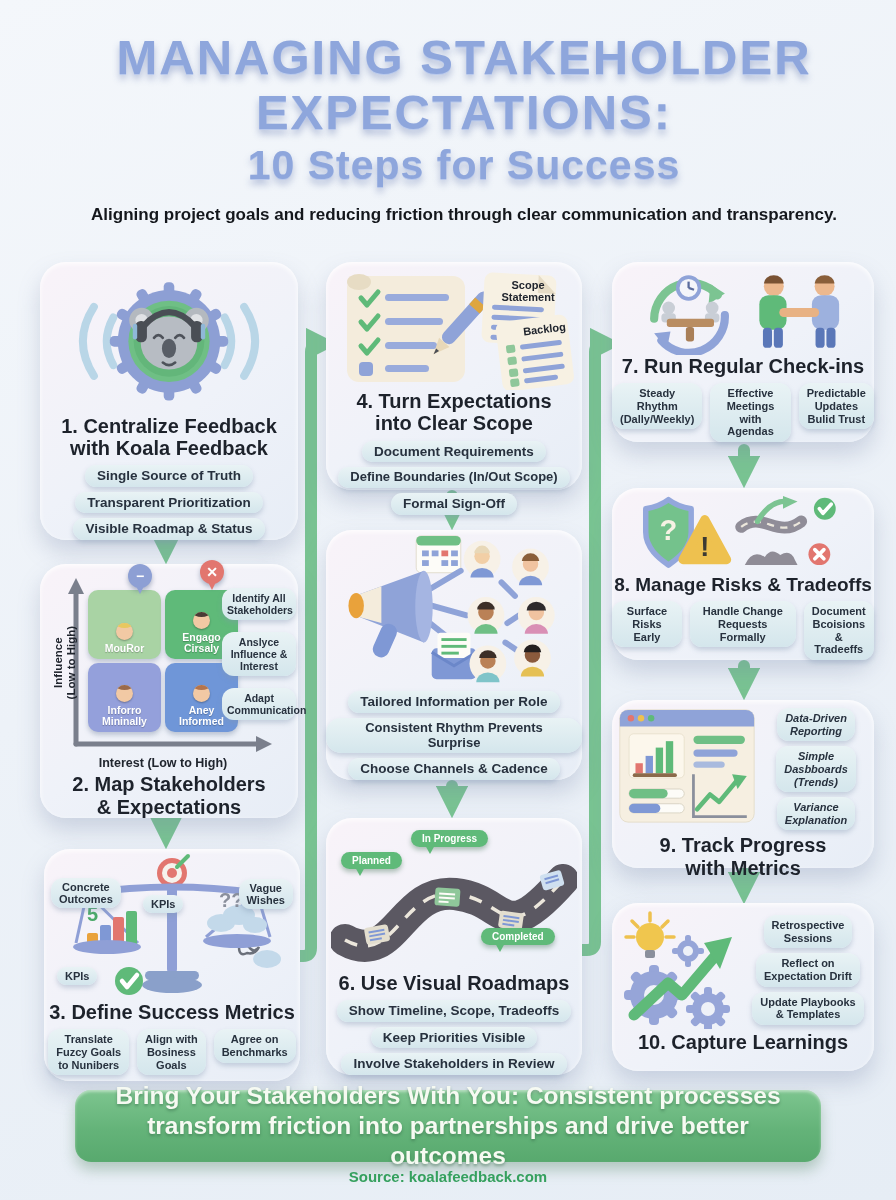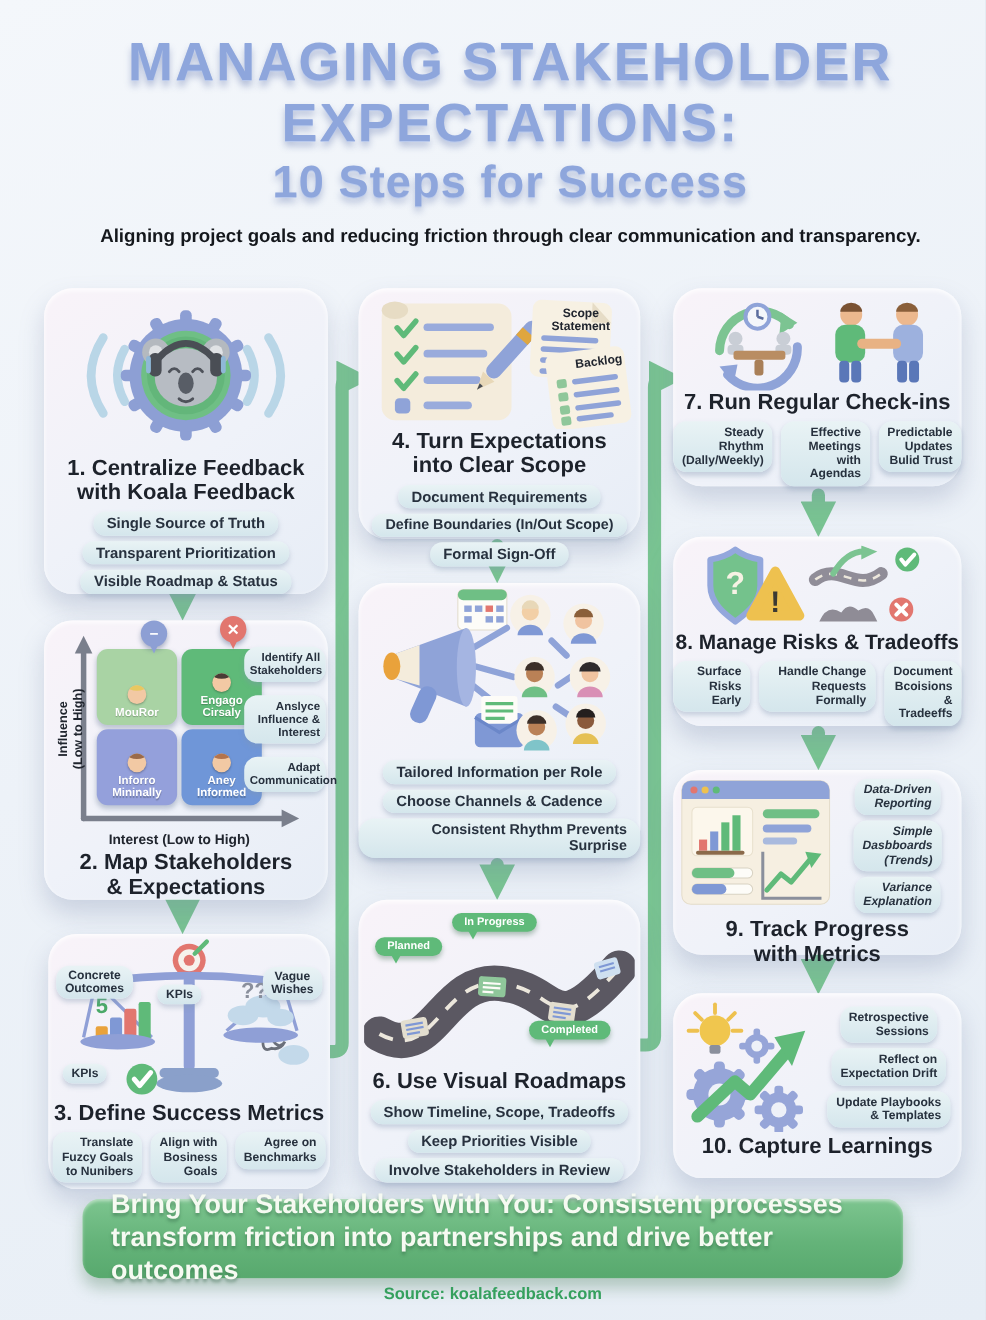--- a/index.html
+++ b/index.html
@@ -17,21 +17,21 @@
   .card{position:absolute;border-radius:26px;box-sizing:border-box;
         background:linear-gradient(145deg,#f9f3f9 0%,#eff2f9 55%,#e7edf6 100%);
         box-shadow:0 12px 22px rgba(115,130,165,.28),inset 0 2px 5px rgba(255,255,255,.9);
         z-index:2;display:flex;flex-direction:column;align-items:center;}
   .card-title{font-weight:bold;color:#1d222b;font-size:20px;line-height:1.12;
         text-align:center;white-space:pre-line;}
   .pills{display:flex;flex-direction:column;align-items:center;gap:5px;margin-top:6px;}
   .pill{background:linear-gradient(180deg,#e9f3f5,#d4e6ec);border-radius:15px;
         padding:3px 12px;font-size:13.5px;font-weight:bold;color:#27313e;
         box-shadow:0 3px 5px rgba(130,150,175,.38);white-space:pre-line;
-        text-align:right;line-height:1.15;}
+        text-align:center;line-height:1.15;}
   .pill-row{display:flex;flex-direction:row;gap:8px;align-items:flex-start;
         justify-content:center;margin-top:6px;}
   .mini .pill{font-size:11px;padding:4px 8px;border-radius:12px;}
   .icon-wrap{position:relative;}
   
   .float-label,.doc-label{position:absolute;background:linear-gradient(180deg,#e9f3f5,#d3e5ec);
         border-radius:12px;padding:3px 8px;font-size:11px;font-weight:bold;color:#27313e;
         box-shadow:0 3px 5px rgba(130,150,175,.38);white-space:pre-line;text-align:center;
         line-height:1.1;z-index:3;}
   .doc-label{background:none;box-shadow:none;color:#20252e;font-size:11px;}
@@ -66,21 +66,21 @@
   
   .badge{position:absolute;background:#5fba79;color:#fff;font-weight:bold;font-size:10px;
         border-radius:10px;padding:3px 11px;box-shadow:0 3px 5px rgba(60,110,80,.4);z-index:3;}
   .badge::after{content:"";position:absolute;bottom:-7px;left:14px;border-left:5px solid transparent;
         border-right:5px solid transparent;border-top:9px solid #5fba79;}
   
   #banner{position:absolute;left:75px;top:1090px;width:746px;height:72px;border-radius:16px;
         background:linear-gradient(180deg,#7dc58f 0%,#64b379 55%,#58a96e 100%);
         box-shadow:0 8px 14px rgba(95,140,110,.4),inset 0 2px 3px rgba(255,255,255,.45);
         display:flex;align-items:center;justify-content:center;z-index:2;}
-  #banner div{color:#f6faf2;font-size:24.5px;font-weight:bold;text-align:left;line-height:1.22;
+  #banner div{color:#f6faf2;font-size:24.5px;font-weight:bold;text-align:center;line-height:1.22;
         padding:0 26px;text-shadow:0 2px 3px rgba(45,95,65,.45);}
   #source{position:absolute;left:0;top:1168px;width:896px;text-align:center;
         font-size:15px;font-weight:bold;color:#35a05e;z-index:2;}
   
   #flow{position:absolute;left:0;top:0;z-index:1;}
   .hdr-sp{letter-spacing:2px;}
 </style>
 </head>
 <body>
 
@@ -437,22 +437,22 @@
         <g transform="translate(204,128)">
             <circle r="19" fill="#f7f1e7"></circle>
             <circle r="8" cy="-3" fill="#8a5a3c"></circle>
             <path d="M-9,-6 a9,8 0 0 1 18,0 z" fill="#241f1e"></path>
             <path d="M-12,19 a12,10 0 0 1 24,0 z" fill="#e5c054"></path>
           </g>
       </g>
     </svg>
     <div class="pills">
       <div class="pill">Tailored Information per Role</div>
+      <div class="pill" style="font-size:13px;">Consistent Rhythm Prevents Surprise</div>
       <div class="pill">Choose Channels &amp; Cadence</div>
-      <div class="pill" style="font-size:13px;">Consistent Rhythm Prevents Surprise</div>
     </div>
   </div>
 
   <div class="card" style="left:326px;top:818px;width:256px;height:257px;padding-top:4px;">
     <div class="icon-wrap" style="width:246px;height:150px;">
       <svg width="246" height="150" viewBox="0 0 246 150">
         <path d="M14,118 C64,146 70,66 124,72 C178,78 170,128 232,58" stroke="#5b5862" stroke-width="32" fill="none" stroke-linecap="round"></path>
         <path d="M14,118 C64,146 70,66 124,72 C178,78 170,128 232,58" stroke="#ece7dc" stroke-width="3.5" fill="none" stroke-dasharray="13 11"></path>
         <g>
           <g transform="rotate(-10 46 112)">

